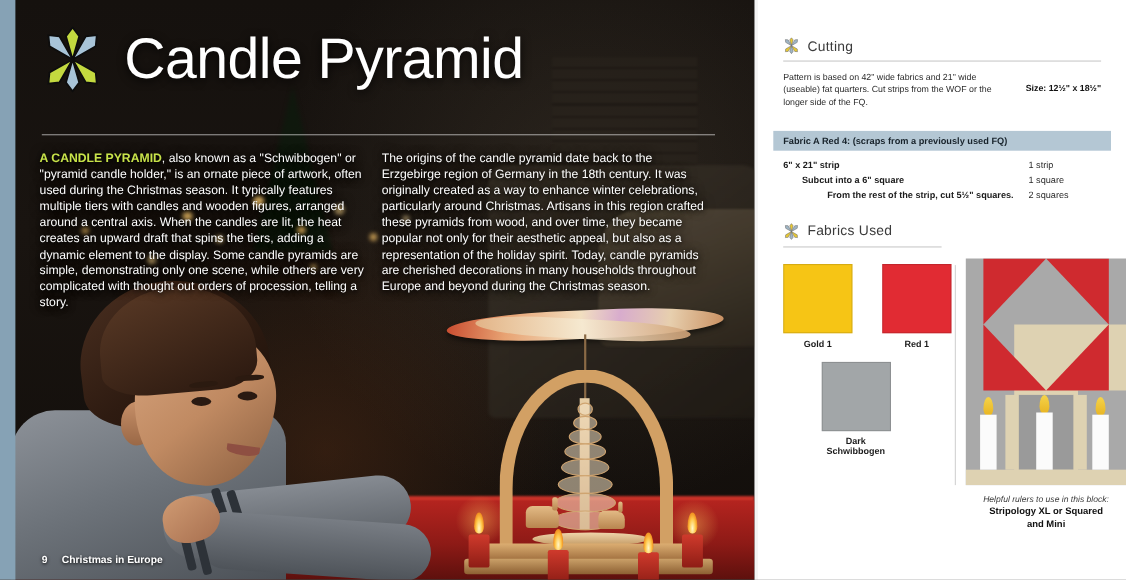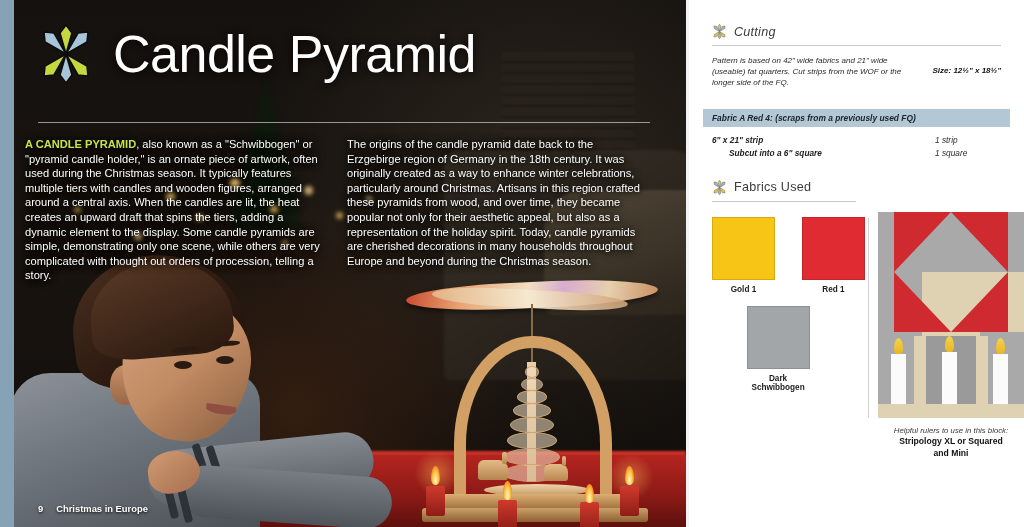--- a/index.html
+++ b/index.html
@@ -201,22 +201,22 @@
   .title-text {
     font-size:52px; color:#ffffff; letter-spacing:-0.5px;
     font-weight:400; line-height:1;
     text-shadow:0 2px 9px rgba(0,0,0,.85);
   }
   .hdr-rule {
     position:absolute; left:38px; top:122px; width:612px; height:1px;
     background:rgba(255,255,255,.55); z-index:20;
   }
   .cols {
-    position:absolute; left:25px; top:137px; width:620px; z-index:20;
-    display:flex; gap:24px;
+    position:absolute; left:36px; top:137px; width:620px; z-index:20;
+    display:flex; gap:13px;
   }
   .col { width:298px; }
   .col p {
     font-size:11.1px; line-height:14.6px; color:#ffffff;
     text-shadow:0 1px 4px rgba(0,0,0,.92), 0 0 10px rgba(0,0,0,.8);
   }
   .lead { color:#c8e34a; font-weight:700; }
   .footer {
     position:absolute; left:38px; top:503px; z-index:30;
     display:flex; gap:13px; align-items:baseline;
@@ -411,21 +411,21 @@
       <span class="fpage">9</span>
       <span class="ftext">Christmas in Europe</span>
     </div>
   </div>
 
   <div class="edge-strip"></div>
   <div class="page-gutter"></div>
 
   <div class="right-page">
 
-    <div style="padding-top:24px;font-style:italic;">
+    <div style="padding-top:34px;">
       <div class="sec-head">
         <svg width="15" height="15" viewBox="0 0 60 60">
           <g stroke="#6b6b6b" stroke-width="2">
             <polygon points="30,30 36,9 30,1 24,9" fill="#e8c933"></polygon>
             <polygon points="30,30 51,18 52,8 42,9" fill="#9fb6c6"></polygon>
             <polygon points="30,30 51,42 52,52 42,51" fill="#e8c933"></polygon>
             <polygon points="30,30 36,51 30,59 24,51" fill="#9fb6c6"></polygon>
             <polygon points="30,30 9,42 8,52 18,51" fill="#e8c933"></polygon>
             <polygon points="30,30 9,18 8,8 18,9" fill="#9fb6c6"></polygon>
           </g>
@@ -442,20 +442,24 @@
       <div class="fabric-bar">Fabric A  Red 4: (scraps from a previously used FQ)</div>
 
       <div class="cut-rows">
         <div class="cut-row b">
           <span class="lbl">6" x 21" strip</span>
           <span class="qty">1 strip</span>
         </div>
         <div class="cut-row b">
           <span class="lbl ind1">Subcut into a 6" square</span>
           <span class="qty">1 square</span>
+        </div>
+        <div class="cut-row b">
+          <span class="lbl ind2">From the rest of the strip, cut 5½" squares.</span>
+          <span class="qty">2 squares</span>
         </div>
       </div>
     </div>
 
     <div style="margin-top:19px;">
       <div class="sec-head">
         <svg width="15" height="15" viewBox="0 0 60 60">
           <g stroke="#6b6b6b" stroke-width="2">
             <polygon points="30,30 36,9 30,1 24,9" fill="#e8c933"></polygon>
             <polygon points="30,30 51,18 52,8 42,9" fill="#9fb6c6"></polygon>

